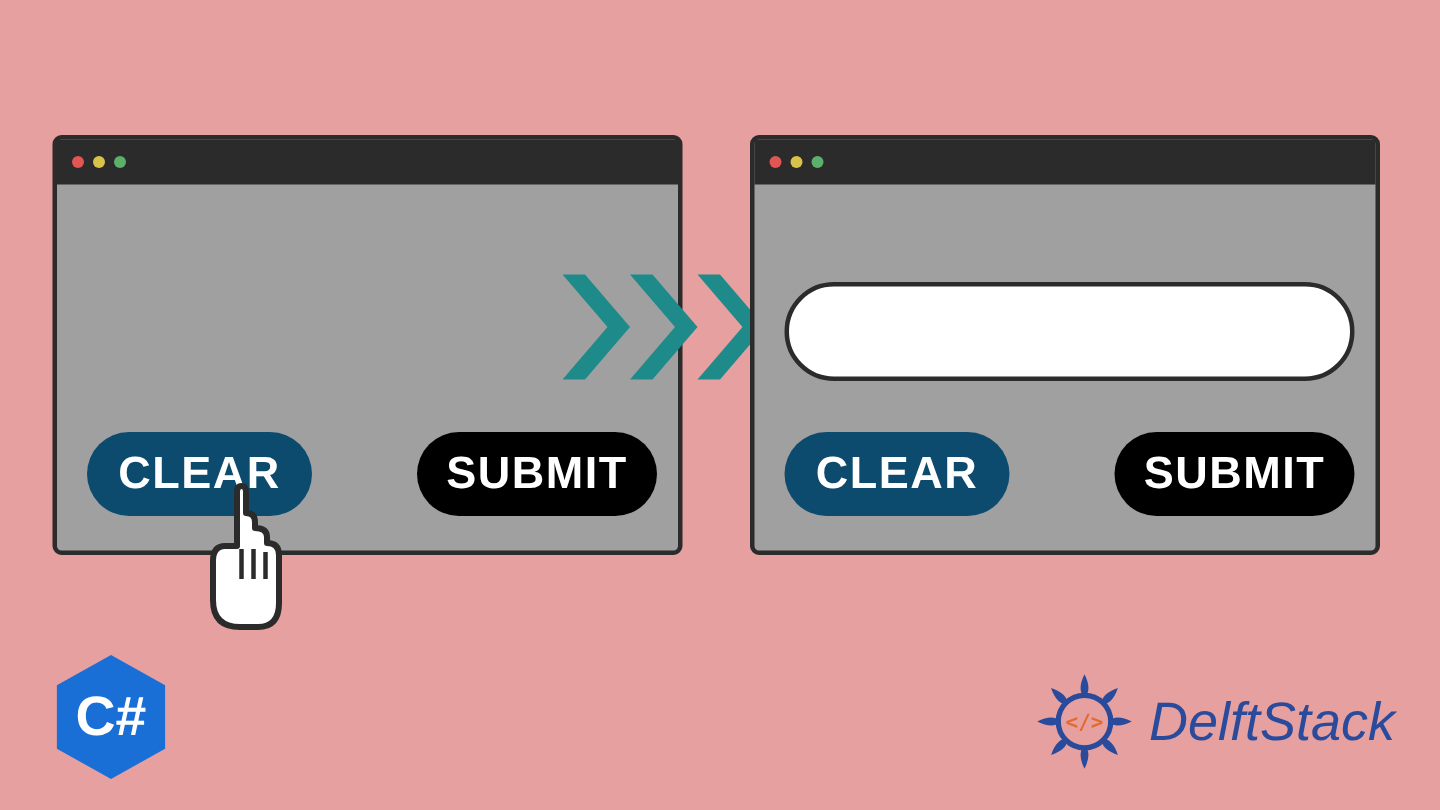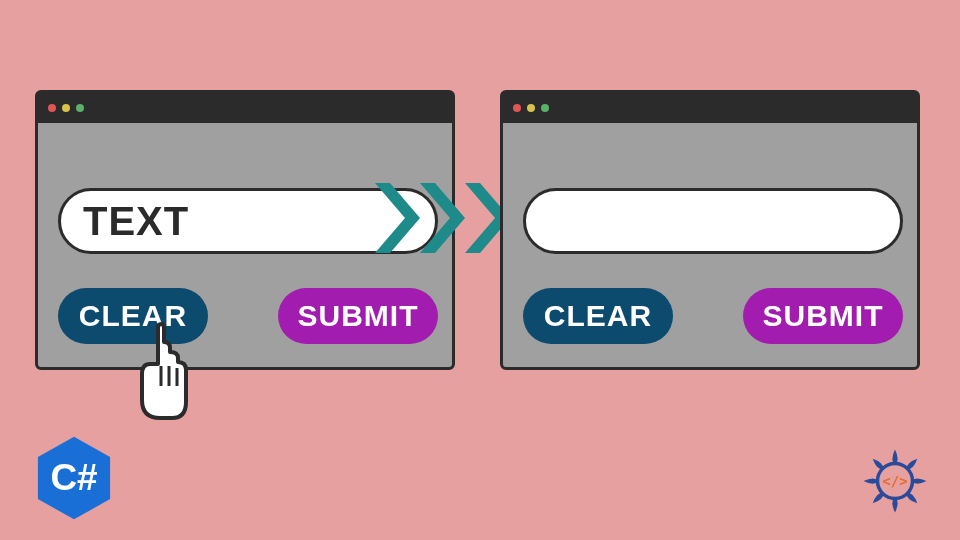--- a/index.html
+++ b/index.html
@@ -65,21 +65,21 @@
     letter-spacing: 1px;
   }
   .btn.clear {
     left: 20px;
     width: 150px;
     background: #0c4a6e;
   }
   .btn.submit {
     left: 240px;
     width: 160px;
-    background: #a21caf;
+    background: #000000;
   }
   .cursor {
     position: absolute;
     left: 120px;
     top: 320px;
     width: 80px;
     height: 110px;
     pointer-events: none;
   }
   .arrows {
@@ -113,21 +113,20 @@
 </style>
 </head>
 <body>
 
 <div class="window left">
   <div class="titlebar">
     <div class="dot red"></div>
     <div class="dot yellow"></div>
     <div class="dot green"></div>
   </div>
-  <div class="textbox">TEXT</div>
   <div class="btn clear">CLEAR</div>
   <div class="btn submit">SUBMIT</div>
 </div>
 
 <div class="cursor">
   <svg viewBox="0 0 80 110" width="80" height="110">
     <path d="M38 8 L38 44 L30 44 Q22 44 22 54 L22 80 Q22 98 40 98 L52 98 Q66 98 66 82 L66 50 Q66 42 58 42 L58 38 Q58 32 50 32 L50 28 Q50 22 44 22 L44 8 Q44 4 41 4 Q38 4 38 8 Z" fill="#ffffff" stroke="#2b2b2b" stroke-width="4" stroke-linejoin="round"></path>
     <line x1="41" y1="46" x2="41" y2="66" stroke="#2b2b2b" stroke-width="3"></line>
     <line x1="49" y1="46" x2="49" y2="66" stroke="#2b2b2b" stroke-width="3"></line>
     <line x1="57" y1="48" x2="57" y2="66" stroke="#2b2b2b" stroke-width="3"></line>
@@ -170,13 +169,14 @@
         <path d="M0,-36 Q6,-24 0,-18 Q-6,-24 0,-36 Z" fill="#2a4b9b" transform="rotate(90)"></path>
         <path d="M0,-36 Q6,-24 0,-18 Q-6,-24 0,-36 Z" fill="#2a4b9b" transform="rotate(135)"></path>
         <path d="M0,-36 Q6,-24 0,-18 Q-6,-24 0,-36 Z" fill="#2a4b9b" transform="rotate(180)"></path>
         <path d="M0,-36 Q6,-24 0,-18 Q-6,-24 0,-36 Z" fill="#2a4b9b" transform="rotate(225)"></path>
         <path d="M0,-36 Q6,-24 0,-18 Q-6,-24 0,-36 Z" fill="#2a4b9b" transform="rotate(270)"></path>
         <path d="M0,-36 Q6,-24 0,-18 Q-6,-24 0,-36 Z" fill="#2a4b9b" transform="rotate(315)"></path>
       </g>
       <text x="0" y="6" text-anchor="middle" font-size="16" font-weight="700" fill="#e46a2e" font-family="monospace">&lt;/&gt;</text>
     </g>
   </svg>
+  <span class="delft-text">DelftStack</span>
 </div>
 
 </body></html>

